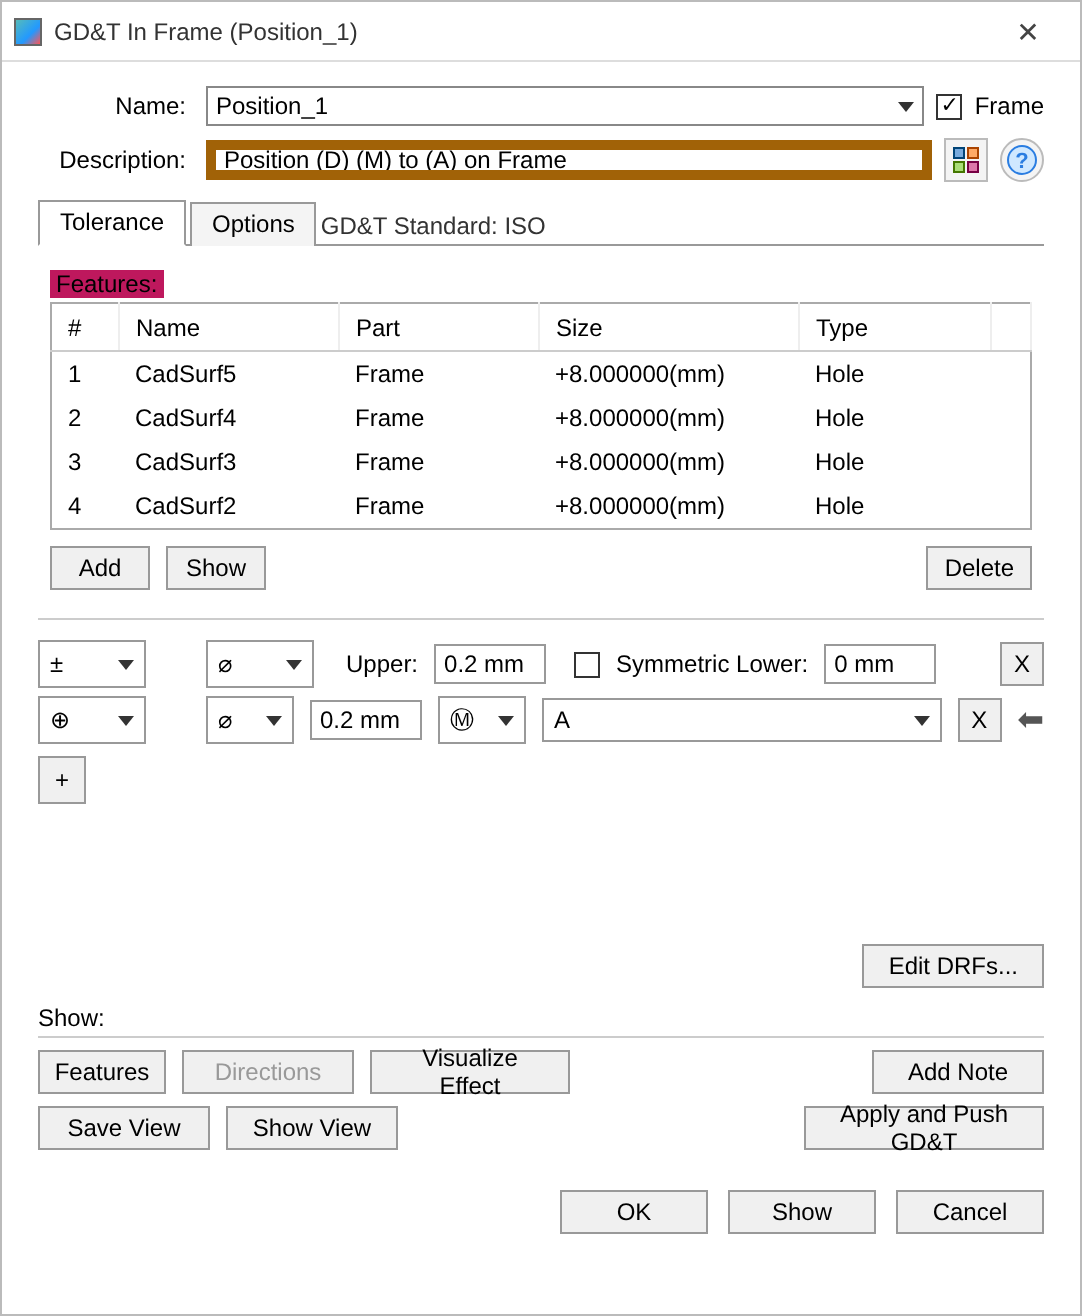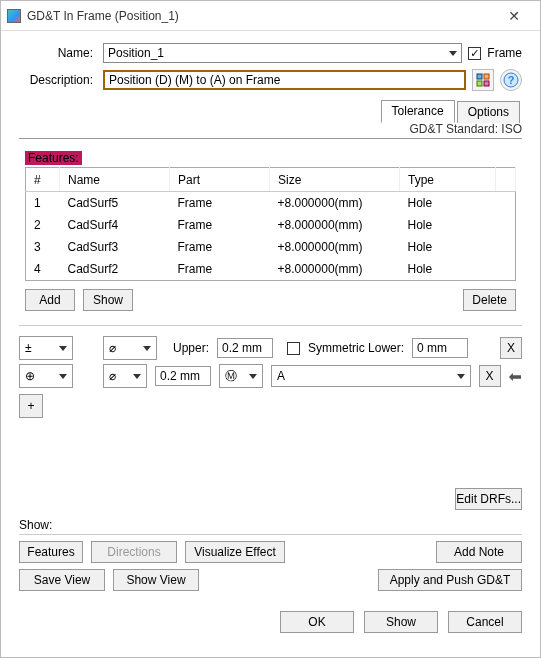--- a/index.html
+++ b/index.html
@@ -35,21 +35,21 @@
     display:flex; align-items:center; justify-content:center;
     color:#444; font-size:14px;
   }
 
   .content { padding: 12px 18px 10px 18px; }
 
   .row { display:flex; align-items:center; margin-bottom:6px; gap:6px; }
   .label-right { text-align:right; width:78px; padding-right:4px; }
 
   input[type=text].field {
-    border:2px solid #a16207;
+    border:5px solid #a16207;
     height:20px;
     padding:0 4px;
     font: inherit;
     background:#fff;
   }
   .select-field {
     flex:1;
     border:1px solid #888;
     height:20px;
     display:flex; align-items:center; justify-content:space-between;
@@ -64,21 +64,21 @@
     background:#fff;
   }
   .checkbox.checked::after{ content:"✓"; font-size:11px; line-height:1; color:#000; }
 
   .icon-btn {
     width:22px;height:22px;border:1px solid #bbb;display:flex;align-items:center;justify-content:center;
     font-size:13px; background:#f4f4f4;
   }
 
   
-  .tabs-row { display:flex; align-items:flex-end; margin-top:8px; justify-content:center;flex-direction:column;}
+  .tabs-row { display:flex; align-items:flex-end; margin-top:8px; justify-content:flex-start;}
   .tabs { display:flex; align-items:flex-end; }
   .tab {
     border:1px solid #999;
     border-bottom:none;
     padding:3px 10px 4px 10px;
     margin-right:2px;
     background:#f4f4f4;
     position:relative;
     top:1px;
   }
@@ -100,21 +100,21 @@
     width:100%; border-collapse:collapse; border:1px solid #aaa; background:#fff;
   }
   table.grid th, table.grid td {
     text-align:left; padding:4px 8px; font-weight:normal;
   }
   table.grid th { border-bottom:1px solid #ccc; border-right:1px solid #eee; background:#fff; }
   table.grid thead tr { height:24px; }
   table.grid tbody tr { height:20px; }
 
   .btn {
-    border:1px solid #999; background:#f0f0f0; padding:3px 0; height:22px;
+    border:1px solid #999; background:#f0f0f0; padding:3px 12px; height:22px;
     display:inline-flex; align-items:center; justify-content:center; min-width:64px;
     font:inherit;
   }
   .btn.small { min-width:50px; padding:3px 8px; }
   .btn.x { min-width:22px; width:22px; padding:0; }
   .btn:disabled, .btn.disabled { color:#999; }
 
   .hr { border:0; border-top:1px solid #ccc; margin:10px 0; }
 
   .tol-row { display:flex; align-items:center; gap:8px; margin:4px 0; }
@@ -317,21 +317,21 @@
         <button class="btn disabled" style="width:86px">Directions</button>
         <button class="btn" style="width:100px">Visualize Effect</button>
       </div>
       <button class="btn" style="width:86px">Add Note</button>
     </div>
     <div style="display:flex; justify-content:space-between; gap:20px; margin-top:6px;">
       <div style="display:flex; gap:8px;">
         <button class="btn" style="width:86px">Save View</button>
         <button class="btn" style="width:86px">Show View</button>
       </div>
-      <button class="btn" style="width:144px">Apply and Push GD&amp;T</button>
+      <button class="btn" style="width:120px">Apply and Push GD&amp;T</button>
     </div>
   </div>
 
 </div>
 
 <div class="footer">
   <button class="btn" style="width:74px">OK</button>
   <button class="btn" style="width:74px">Show</button>
   <button class="btn" style="width:74px">Cancel</button>
 </div>

